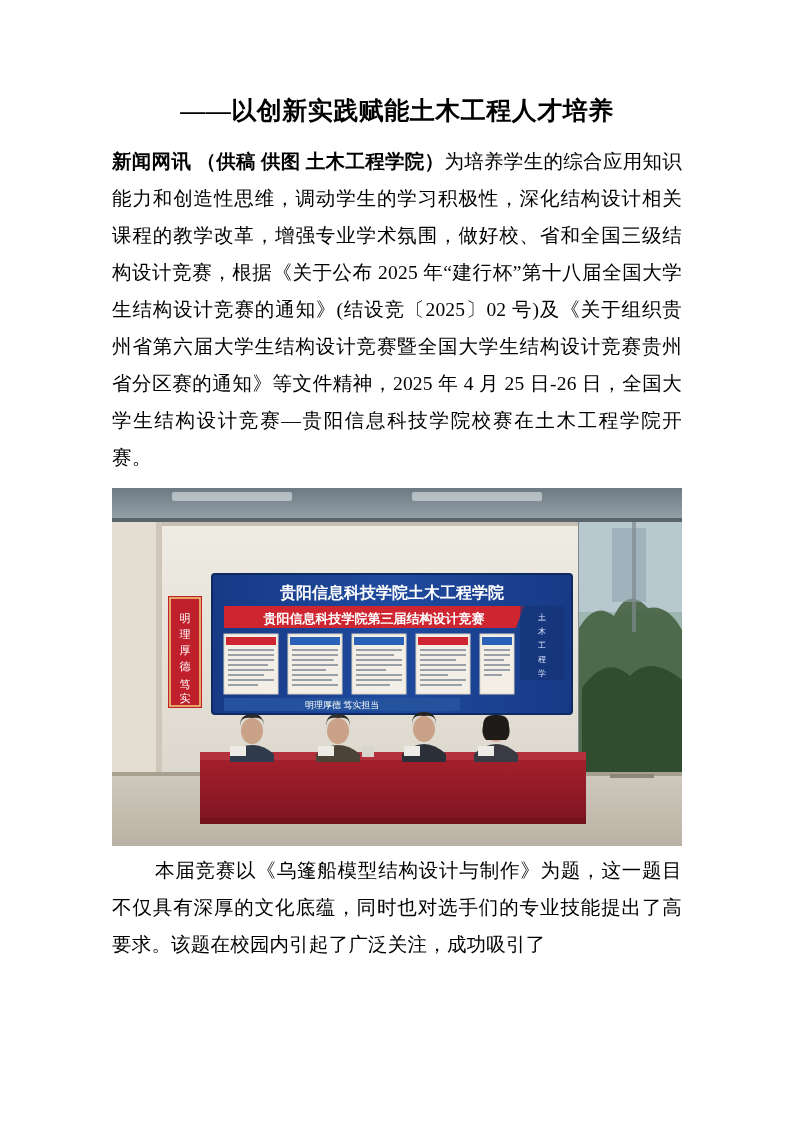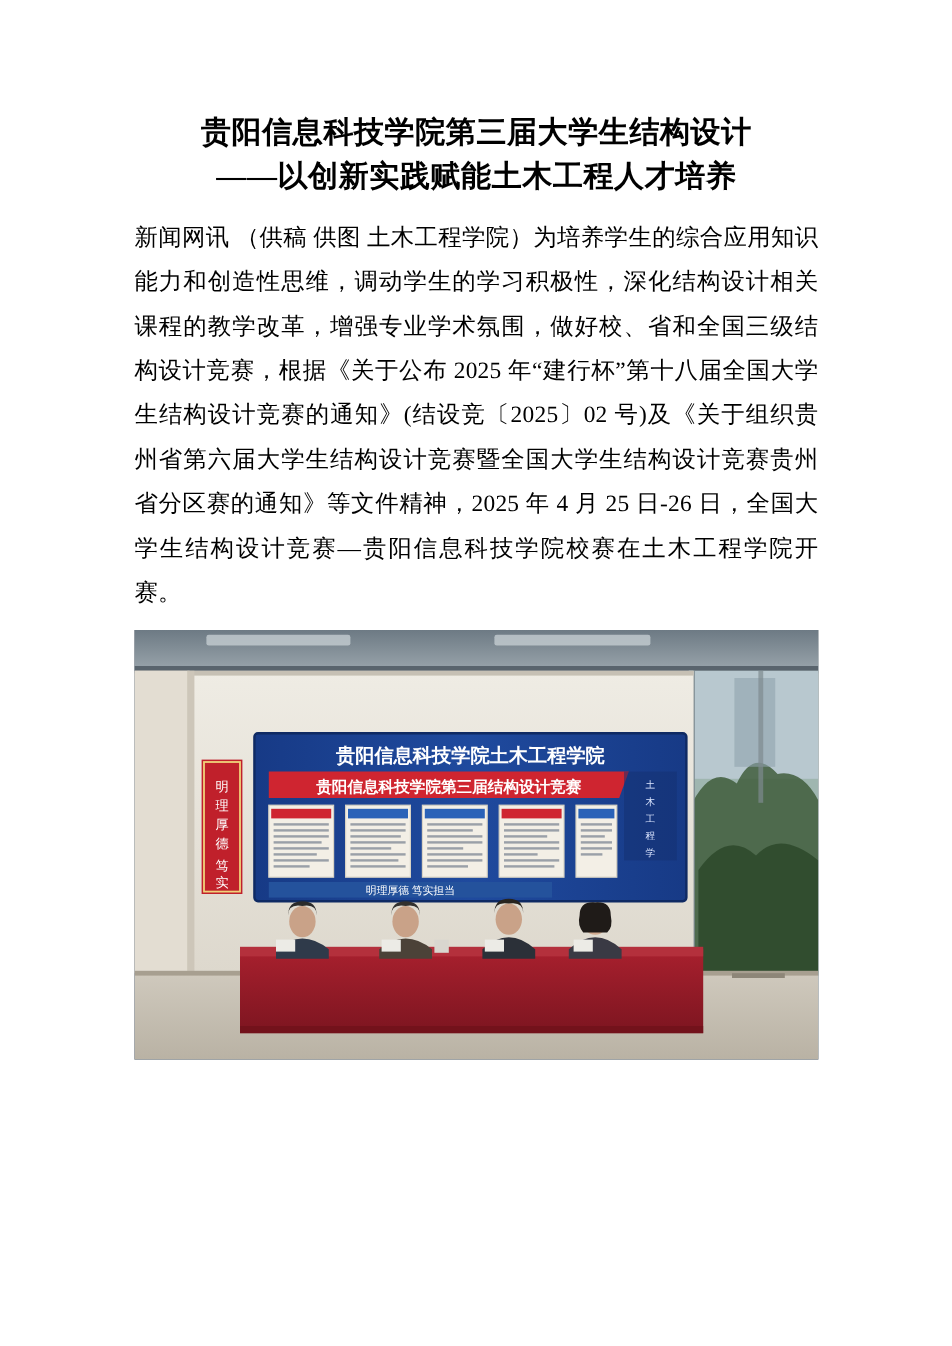--- a/index.html
+++ b/index.html
@@ -49,21 +49,21 @@
   p.body-text {
     margin: 0 0 0 0;
     font-size: 19.5px;
     line-height: 37px;
     text-align: justify;
     text-justify: inter-ideograph;
     color: #000;
     letter-spacing: 0.2px;
   }
   .lead-label {
-    font-weight: normal;
+    font-weight: bold;
   }
   .figure {
     margin: 12px 0 6px 0;
     width: 570px;
     height: 358px;
     position: relative;
     overflow: hidden;
     background: #4a5560;
   }
   .figure svg { display: block; }
@@ -71,21 +71,20 @@
     text-indent: 2.2em;
   }
 </style>
 </head>
 <body>
 
 <div class="page">
   <div class="content">
 
     <div class="title-block">
-      <span class="title-line l1">贵阳信息科技学院第三届大学生结构设计</span>
       <span class="title-line l3">——以创新实践赋能土木工程人才培养</span>
     </div>
 
     <p class="body-text"><span class="lead-label">新闻网讯 （供稿 供图 土木工程学院）</span><span>为培养学生的综合应用知识能力和创造性思维，调动学生的学习积极性，深化结构设计相关课程的教学改革，增强专业学术氛围，做好校、省和全国三级结构设计竞赛，根据《关于公布 2025 年“建行杯”第十八届全国大学生结构设计竞赛的通知》(结设竞〔2025〕02 号)及《关于组织贵州省第六届大学生结构设计竞赛暨全国大学生结构设计竞赛贵州省分区赛的通知》等文件精神，2025 年 4 月 25 日-26 日，全国大学生结构设计竞赛—贵阳信息科技学院校赛在土木工程学院开赛。</span></p>
 
     <div class="figure">
       <svg width="570" height="358" viewBox="0 0 570 358" xmlns="http://www.w3.org/2000/svg">
         <defs>
           <linearGradient id="ceil" x1="0" y1="0" x2="0" y2="1">
             <stop offset="0" stop-color="#6d7a84"></stop>
@@ -248,15 +247,16 @@
         <rect x="118" y="258" width="16" height="10" fill="#ecebe6"></rect>
         <rect x="206" y="258" width="16" height="10" fill="#ecebe6"></rect>
         <rect x="292" y="258" width="16" height="10" fill="#ecebe6"></rect>
         <rect x="366" y="258" width="16" height="10" fill="#ecebe6"></rect>
         <rect x="250" y="258" width="12" height="11" fill="#d9d6cf"></rect>
 
         <rect x="498" y="286" width="44" height="4" fill="#8d8678"></rect>
       </svg>
     </div>
 
+    <p class="body-text indent">本届竞赛以《乌篷船模型结构设计与制作》为题，这一题目不仅具有深厚的文化底蕴，同时也对选手们的专业技能提出了高要求。该题在校园内引起了广泛关注，成功吸引了</p>
 
   </div>
 </div>
 
 </body></html>

